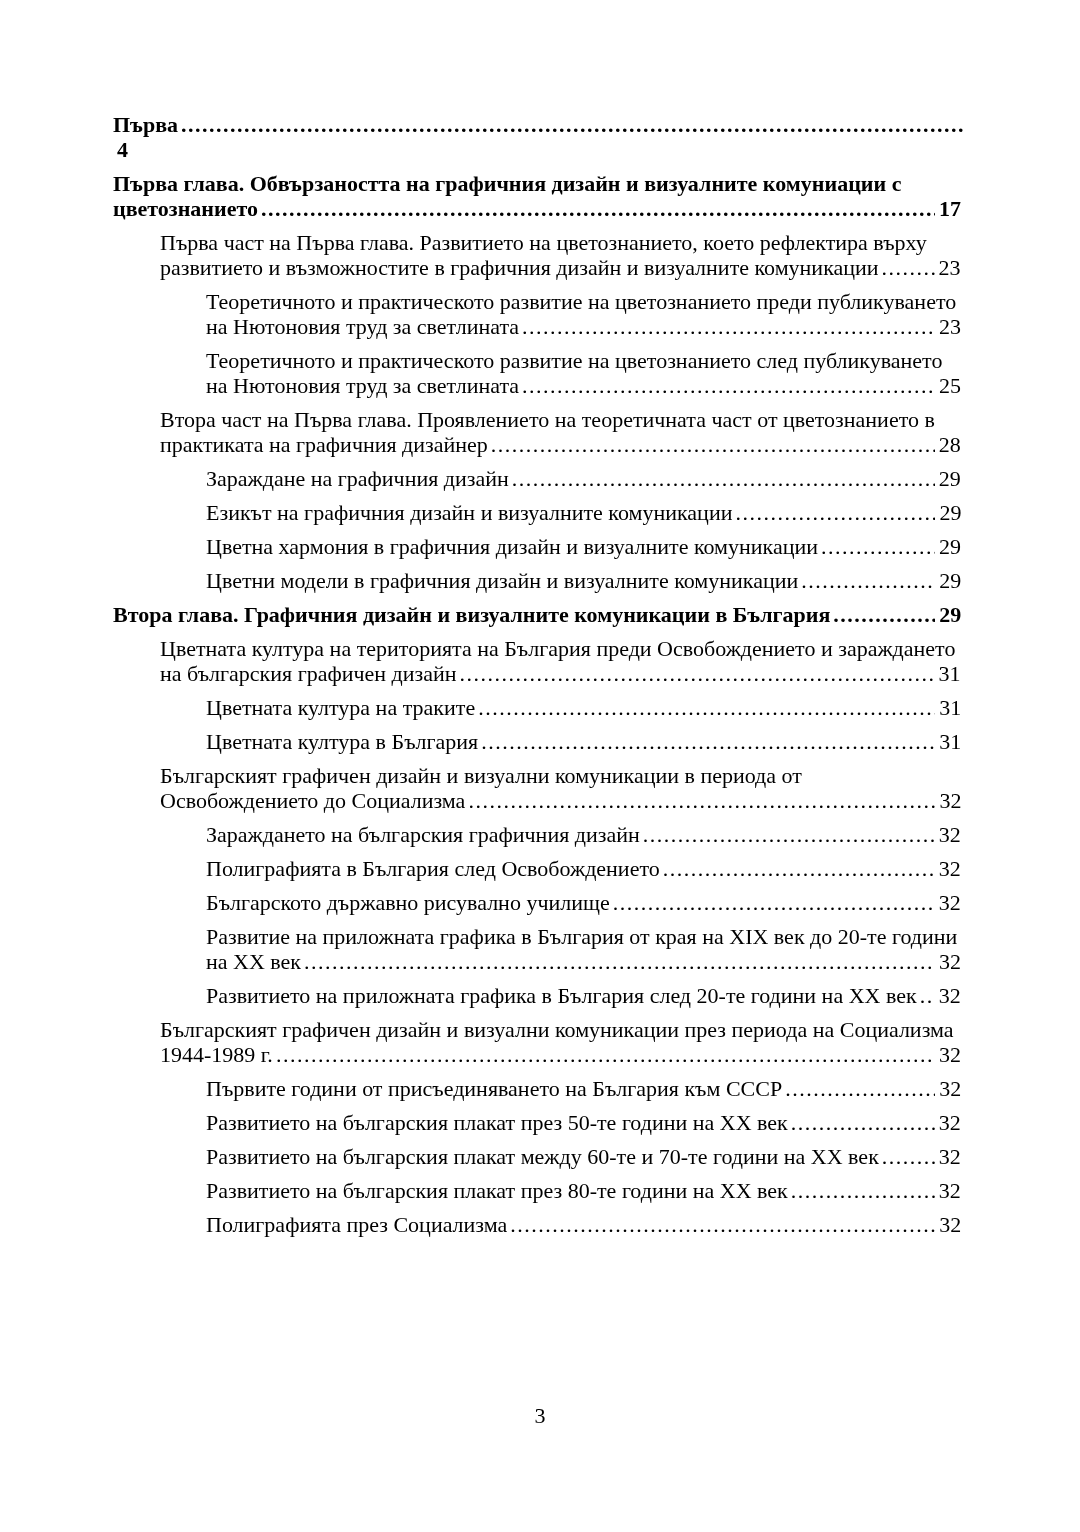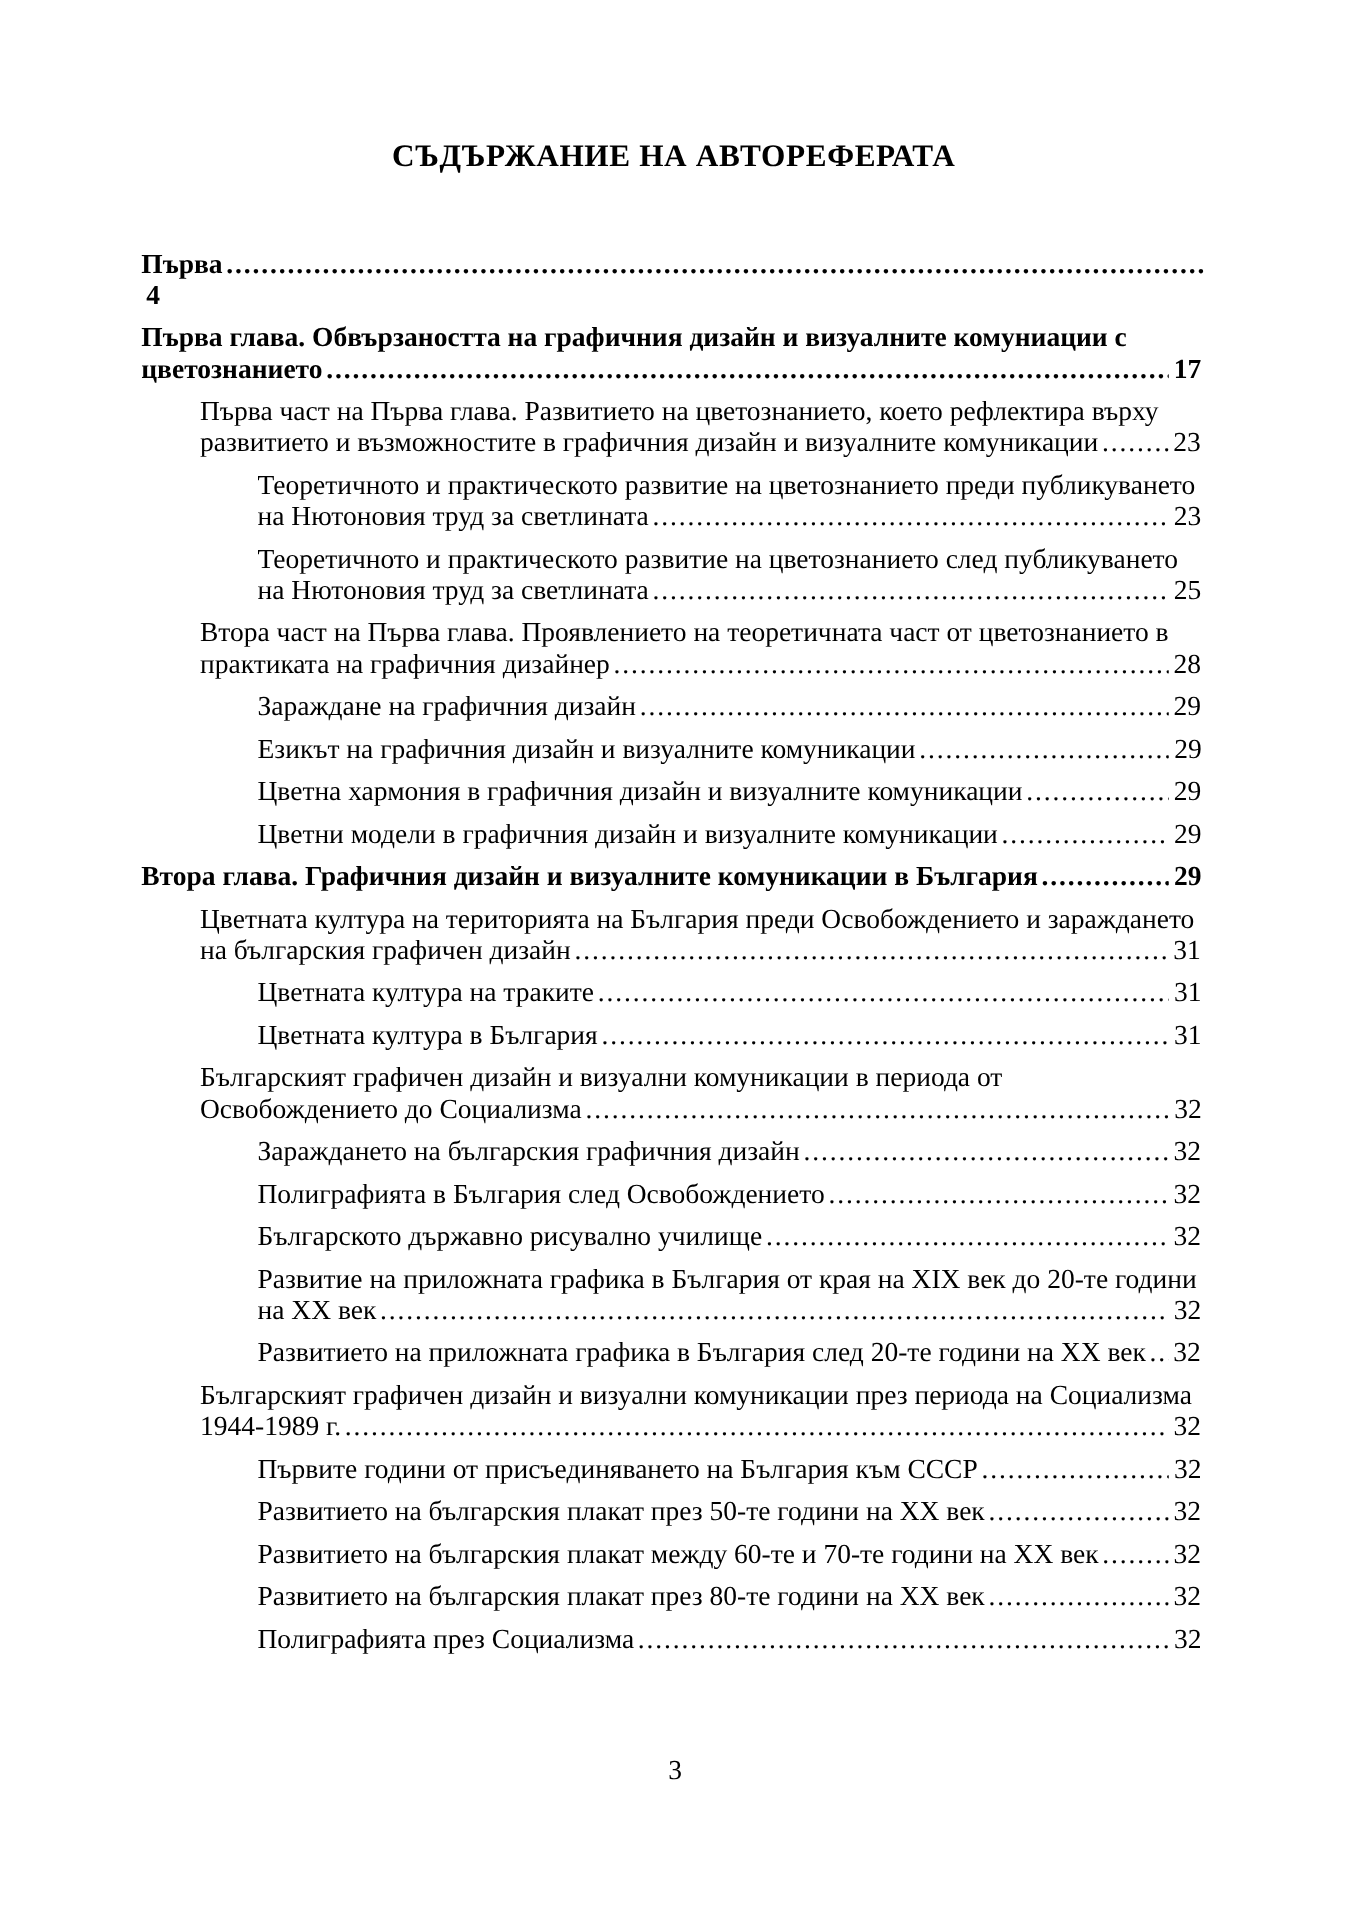--- a/index.html
+++ b/index.html
@@ -56,21 +56,20 @@
     text-align: center;
     font-size: 22px;
     line-height: 25px;
   }
 </style>
 </head>
 <body>
 
 <div class="page">
   <div class="content">
-    <h1 class="doc-title">СЪДЪРЖАНИЕ НА АВТОРЕФЕРАТА</h1>
     <div class="toc-list" id="toc-list">
         <div class="entry lv0 bold"><span class="txt">Първа</span><span class="eol"></span><span class="dots" style="width: 782px;">............................................................................................................................................................................................................................</span><span class="pg">4</span></div>
         <div class="entry lv0 bold"><span class="txt">Първа глава. Обвързаността на графичния дизайн и визуалните комуниации с цветознанието</span><span class="eol"></span><span class="dots" style="width: 674px;">............................................................................................................................................................................................................................</span><span class="pg">17</span></div>
         <div class="entry lv1"><span class="txt">Първа част на Първа глава. Развитието на цветознанието, което рефлектира върху развитието и възможностите в графичния дизайн и визуалните комуникации</span><span class="eol"></span><span class="dots" style="width: 53px;">............................................................................................................................................................................................................................</span><span class="pg">23</span></div>
         <div class="entry lv2"><span class="txt">Теоретичното и практическото развитие на цветознанието преди публикуването на Нютоновия труд за светлината</span><span class="eol"></span><span class="dots" style="width: 413px;">............................................................................................................................................................................................................................</span><span class="pg">23</span></div>
         <div class="entry lv2"><span class="txt">Теоретичното и практическото развитие на цветознанието след публикуването на Нютоновия труд за светлината</span><span class="eol"></span><span class="dots" style="width: 413px;">............................................................................................................................................................................................................................</span><span class="pg">25</span></div>
         <div class="entry lv1"><span class="txt">Втора част на Първа глава. Проявлението на теоретичната част от цветознанието в практиката на графичния дизайнер</span><span class="eol"></span><span class="dots" style="width: 444px;">............................................................................................................................................................................................................................</span><span class="pg">28</span></div>
         <div class="entry lv2"><span class="txt">Зараждане на графичния дизайн</span><span class="eol"></span><span class="dots" style="width: 423px;">............................................................................................................................................................................................................................</span><span class="pg">29</span></div>
         <div class="entry lv2"><span class="txt">Езикът на графичния дизайн и визуалните комуникации</span><span class="eol"></span><span class="dots" style="width: 200px;">............................................................................................................................................................................................................................</span><span class="pg">29</span></div>
         <div class="entry lv2"><span class="txt">Цветна хармония в графичния дизайн и визуалните комуникации</span><span class="eol"></span><span class="dots" style="width: 114px;">............................................................................................................................................................................................................................</span><span class="pg">29</span></div>

